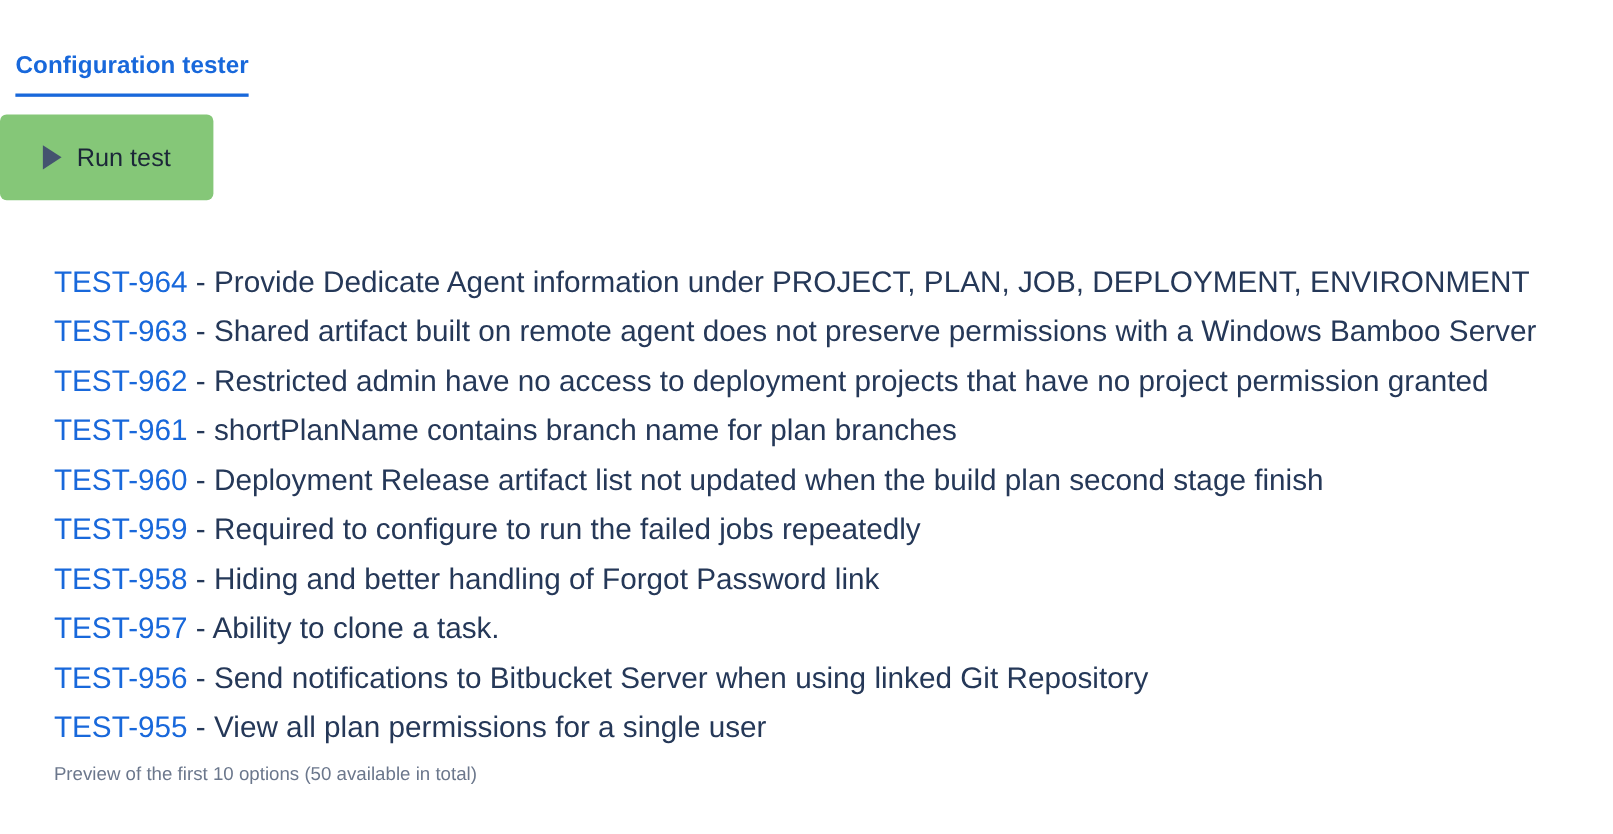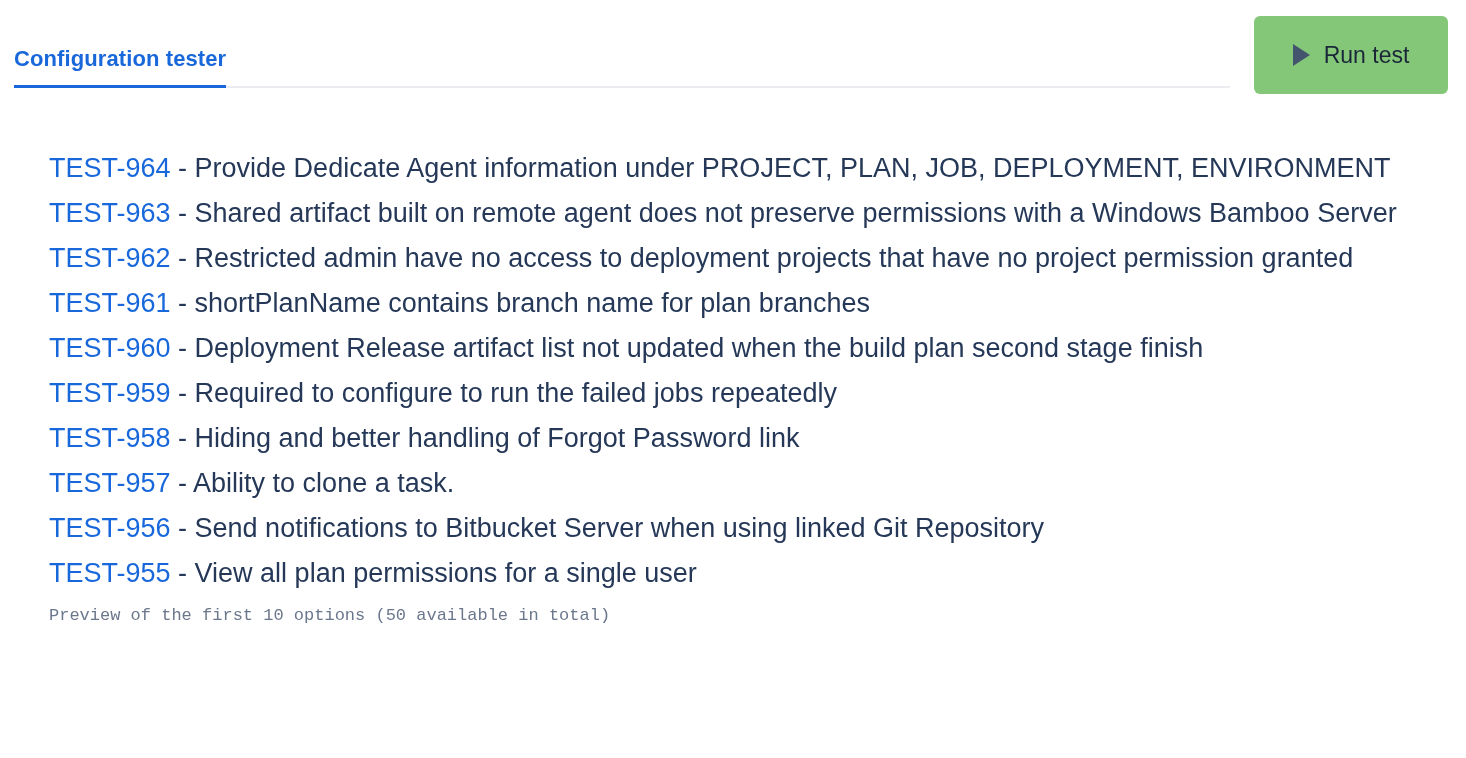--- a/index.html
+++ b/index.html
@@ -9,20 +9,21 @@
     font-family: "Liberation Sans", sans-serif;
     overflow: hidden;
   }
 
   
   .header {
     display: flex;
     align-items: flex-start;
     justify-content: space-between;
     padding: 0;
+    flex-direction: column;
   }
   .header-left {
     flex: 1;
     margin: 0 24px 0 14px;
     padding-top: 46px;
     border-bottom: 2px solid #ebecf0;
   }
   .module-title {
     display: inline-block;
     color: #1868db;
@@ -97,21 +98,20 @@
   }
   .issue-key {
     color: #1868db;
     cursor: pointer;
     text-decoration: none;
   }
   .footer-note {
     margin: 18px 0 16px 49px;
     font-size: 17px;
     color: #6b778c;
-    font-family: Liberation Mono, monospace;
   }
 </style>
 </head>
 <body>
 
 <div class="page">
 
   <div class="header">
     <div class="header-left">
       <a class="module-title">Configuration tester</a>

